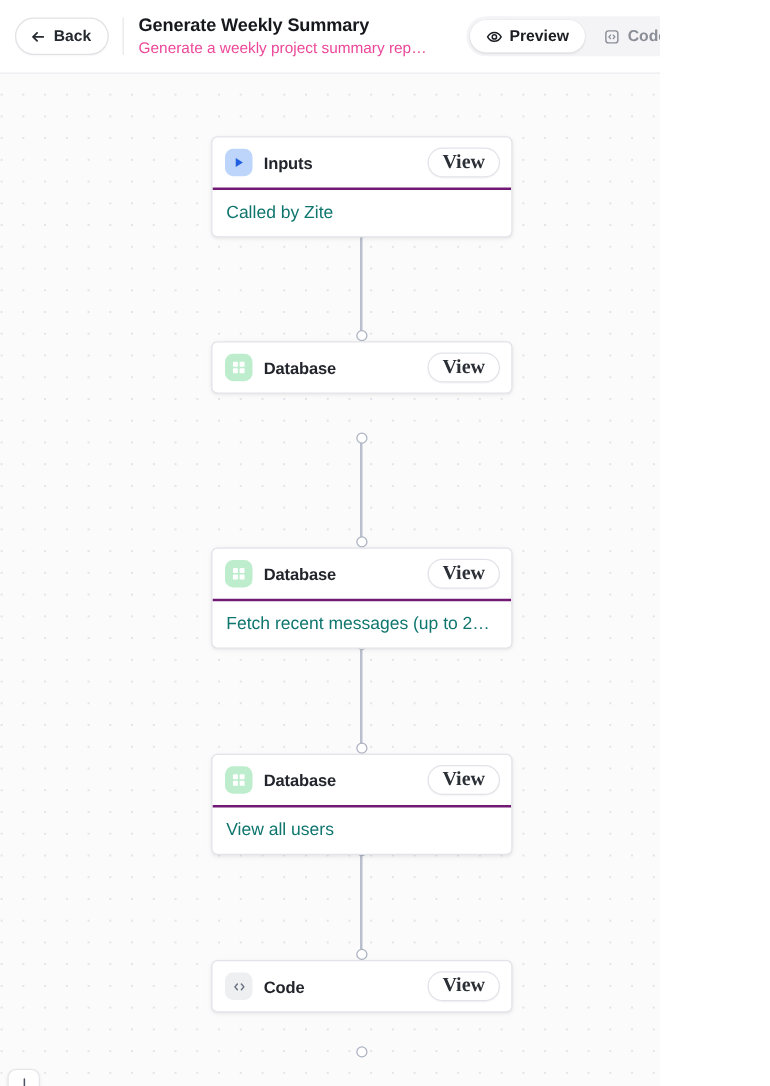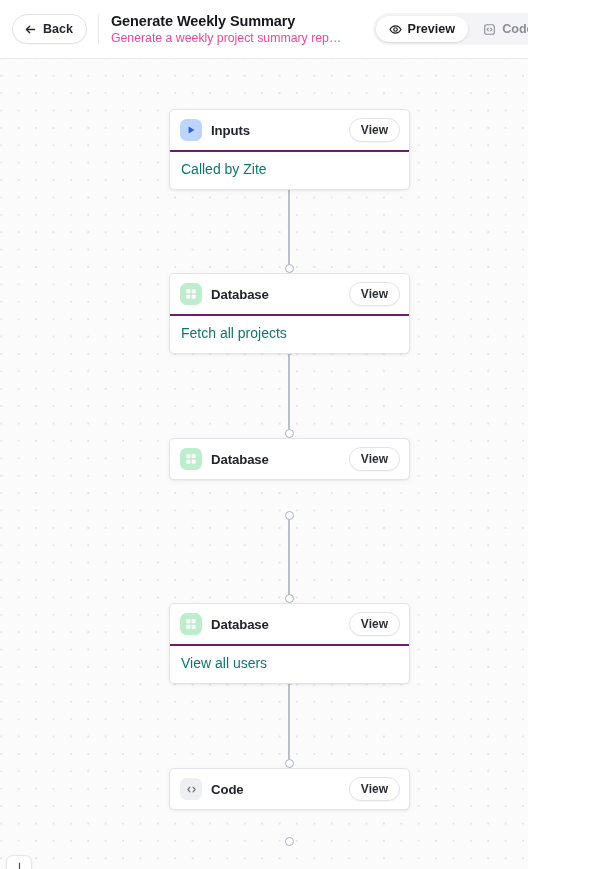--- a/index.html
+++ b/index.html
@@ -210,22 +210,22 @@
     text-overflow: ellipsis;
   }
 
   .view-btn {
     flex: none;
     height: 24px;
     padding: 0 11px;
     border: 1px solid #e2e3e8;
     border-radius: 12px;
     background: #ffffff;
-    font-family: Liberation Sans, sans-serif;
-    font-size: 12px;
+    font-family: Liberation Serif, serif;
+    font-size: 16px;
     font-weight: 600;
     color: #2b2f36;
     cursor: pointer;
     box-shadow: 0 1px 1px rgba(16,22,26,.04);
   }
 
   .node-body {
     border-top: 2px solid #701a75;
     padding: 9px 12px 10px 11px;
     font-size: 14px;
@@ -353,36 +353,36 @@
           <svg width="12" height="12" viewBox="0 0 16 16" fill="#ffffff">
             <rect x="1.8" y="1.8" width="5.3" height="5.3" rx="1"></rect>
             <rect x="8.9" y="1.8" width="5.3" height="5.3" rx="1"></rect>
             <rect x="1.8" y="8.9" width="5.3" height="5.3" rx="1"></rect>
             <rect x="8.9" y="8.9" width="5.3" height="5.3" rx="1"></rect>
           </svg>
         </span>
         <span class="node-label">Database</span>
         <button class="view-btn">View</button>
       </div>
-      <div class="node-body">Fetch all projects</div>
     </div>
 
     <div class="node" style="top:379px;">
       <div class="node-head">
         <span class="node-icon icon-database">
           <svg width="12" height="12" viewBox="0 0 16 16" fill="#ffffff">
             <rect x="1.8" y="1.8" width="5.3" height="5.3" rx="1"></rect>
             <rect x="8.9" y="1.8" width="5.3" height="5.3" rx="1"></rect>
             <rect x="1.8" y="8.9" width="5.3" height="5.3" rx="1"></rect>
             <rect x="8.9" y="8.9" width="5.3" height="5.3" rx="1"></rect>
           </svg>
         </span>
         <span class="node-label">Database</span>
         <button class="view-btn">View</button>
       </div>
+      <div class="node-body">Fetch recent messages (up to 2…</div>
     </div>
 
     <div class="node" style="top:544px;">
       <div class="node-head">
         <span class="node-icon icon-database">
           <svg width="12" height="12" viewBox="0 0 16 16" fill="#ffffff">
             <rect x="1.8" y="1.8" width="5.3" height="5.3" rx="1"></rect>
             <rect x="8.9" y="1.8" width="5.3" height="5.3" rx="1"></rect>
             <rect x="1.8" y="8.9" width="5.3" height="5.3" rx="1"></rect>
             <rect x="8.9" y="8.9" width="5.3" height="5.3" rx="1"></rect>

